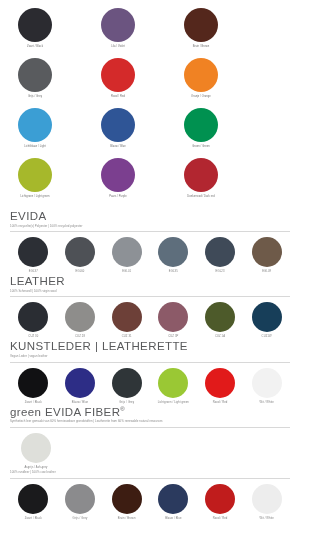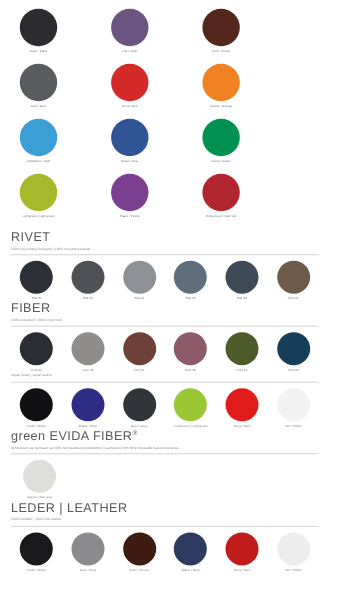--- a/index.html
+++ b/index.html
@@ -183,21 +183,21 @@
         </div>
         <div class="top-cell">
           <div class="dot-lg" style="background: rgb(178, 38, 48);"></div>
           <div class="cap">Donkerrood / Dark red</div>
         </div>
       </div>
     </div>
 
   <div id="sections-root">
       <div class="section">
-        <h2 class="sec-head"><span>RIVET</span></h2>
+        <h2 class="sec-head"><span>EVIDA</span></h2>
         <div class="sec-sub">100% recycelte(s) Polyester | 100% recycled polyester</div>
         <hr class="rule">
         <div class="strip">
           <div class="strip-cell">
             <div class="dot-sm" style="background: rgb(44, 47, 53);"></div>
             <div class="code">EGL37</div>
           </div>
           <div class="strip-cell">
             <div class="dot-sm" style="background: rgb(78, 81, 86);"></div>
             <div class="code">EGL60</div>
@@ -214,21 +214,21 @@
             <div class="dot-sm" style="background: rgb(63, 74, 88);"></div>
             <div class="code">EGL23</div>
           </div>
           <div class="strip-cell">
             <div class="dot-sm" style="background: rgb(110, 90, 73);"></div>
             <div class="code">EGL09</div>
           </div>
         </div>
       </div>
       <div class="section">
-        <h2 class="sec-head"><span>FIBER</span></h2>
+        <h2 class="sec-head"><span>LEATHER</span></h2>
         <div class="sec-sub">100% Scherwoll | 100% virgin wool</div>
         <hr class="rule">
         <div class="strip">
           <div class="strip-cell">
             <div class="dot-sm" style="background: rgb(42, 45, 51);"></div>
             <div class="code">CUZ 30</div>
           </div>
           <div class="strip-cell">
             <div class="dot-sm" style="background: rgb(142, 141, 139);"></div>
             <div class="code">CUZ 28</div>
@@ -245,20 +245,21 @@
             <div class="dot-sm" style="background: rgb(77, 90, 42);"></div>
             <div class="code">CUZ 1A</div>
           </div>
           <div class="strip-cell">
             <div class="dot-sm" style="background: rgb(23, 62, 89);"></div>
             <div class="code">CUZ1W</div>
           </div>
         </div>
       </div>
       <div class="section">
+        <h2 class="sec-head"><span>KUNSTLEDER  |  LEATHERETTE</span></h2>
         <div class="sec-sub">Vegan Leder | vegan leather</div>
         <hr class="rule">
         <div class="strip">
           <div class="strip-cell">
             <div class="dot-sm" style="background: rgb(17, 17, 19);"></div>
             <div class="code">Zwart / Black</div>
           </div>
           <div class="strip-cell">
             <div class="dot-sm" style="background: rgb(45, 45, 134);"></div>
             <div class="code">Blauw / Blue</div>
@@ -286,21 +287,20 @@
         <div class="sec-sub">Synthetisch leer gemaakt van 60% hernieuwbare grondstoffen | Leatherette from 60% renewable natural resources</div>
         <hr class="rule">
         <div class="single">
           <div class="" style="display: flex; flex-direction: column; align-items: center;">
             <div class="dot-md" style="background: rgb(222, 223, 218);"></div>
             <div class="code two-line">Asgrijs / Ash-grey</div>
           </div>
         </div>
       </div>
       <div class="section">
-        <h2 class="sec-head"><span>LEDER  |  LEATHER</span></h2>
         <div class="sec-sub">100% rundleer | 100% cow leather</div>
         <hr class="rule">
         <div class="strip">
           <div class="strip-cell">
             <div class="dot-sm" style="background: rgb(26, 26, 28);"></div>
             <div class="code">Zwart / Black</div>
           </div>
           <div class="strip-cell">
             <div class="dot-sm" style="background: rgb(139, 139, 141);"></div>
             <div class="code">Grijs / Grey</div>

